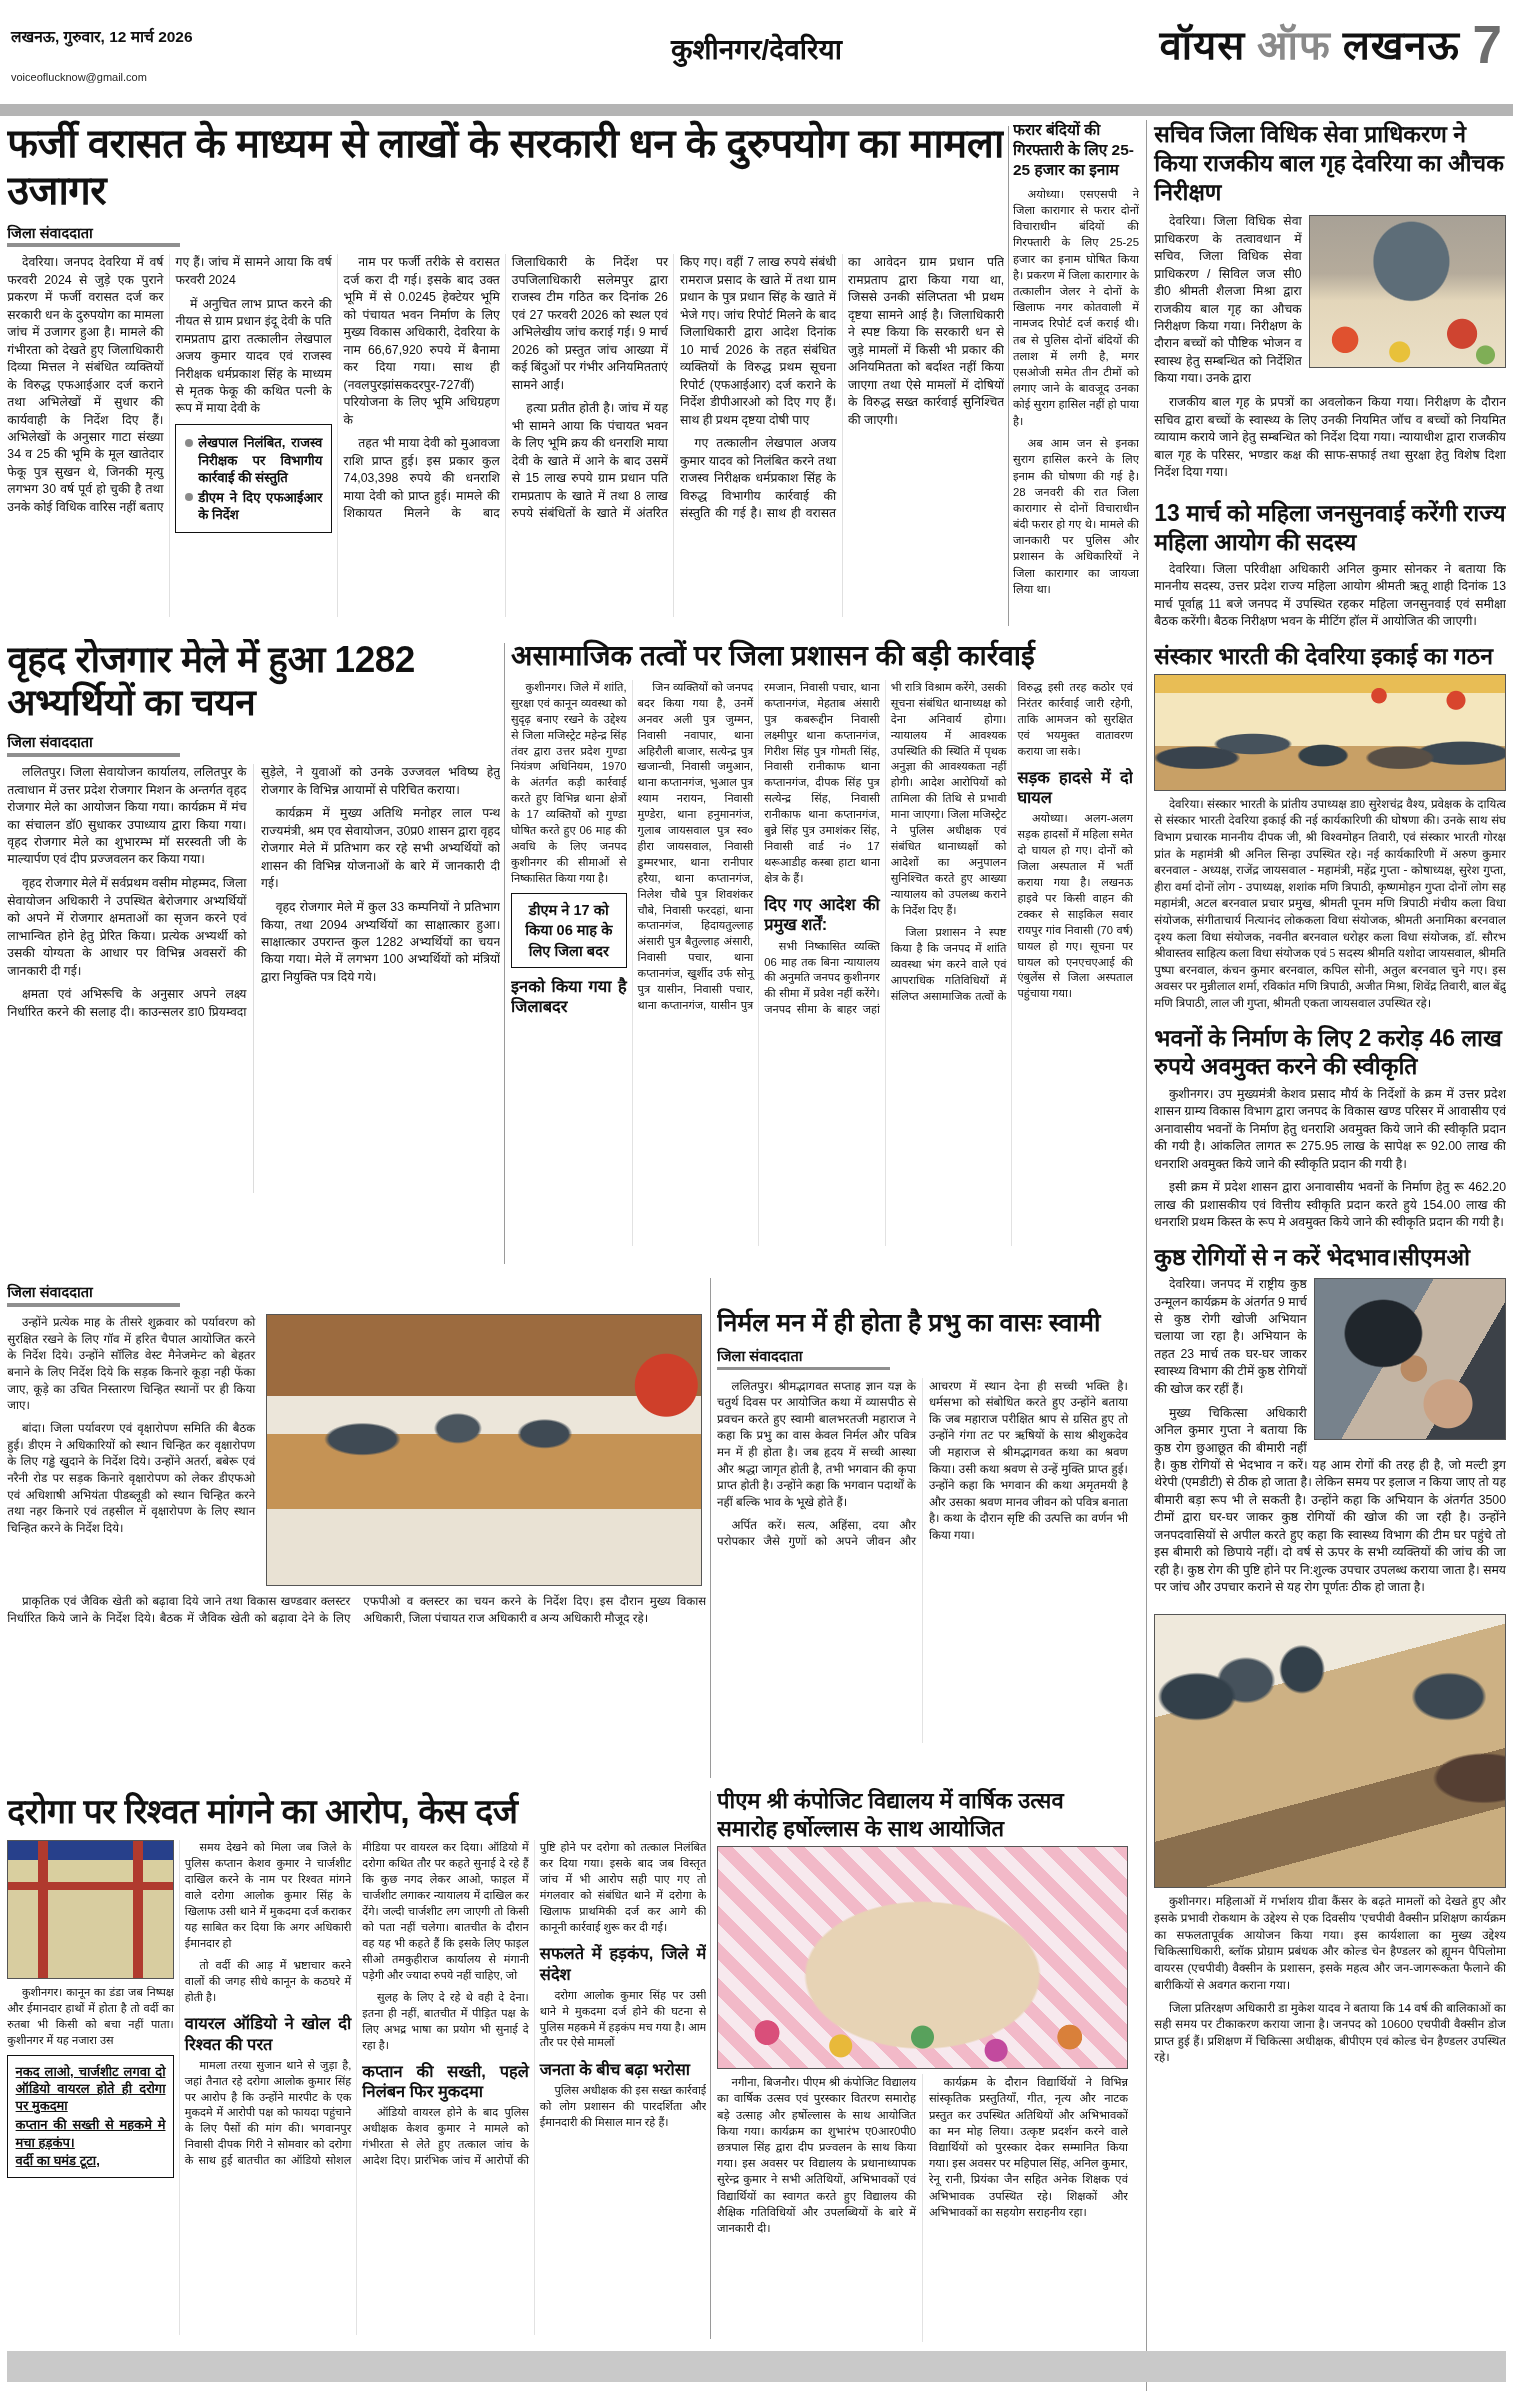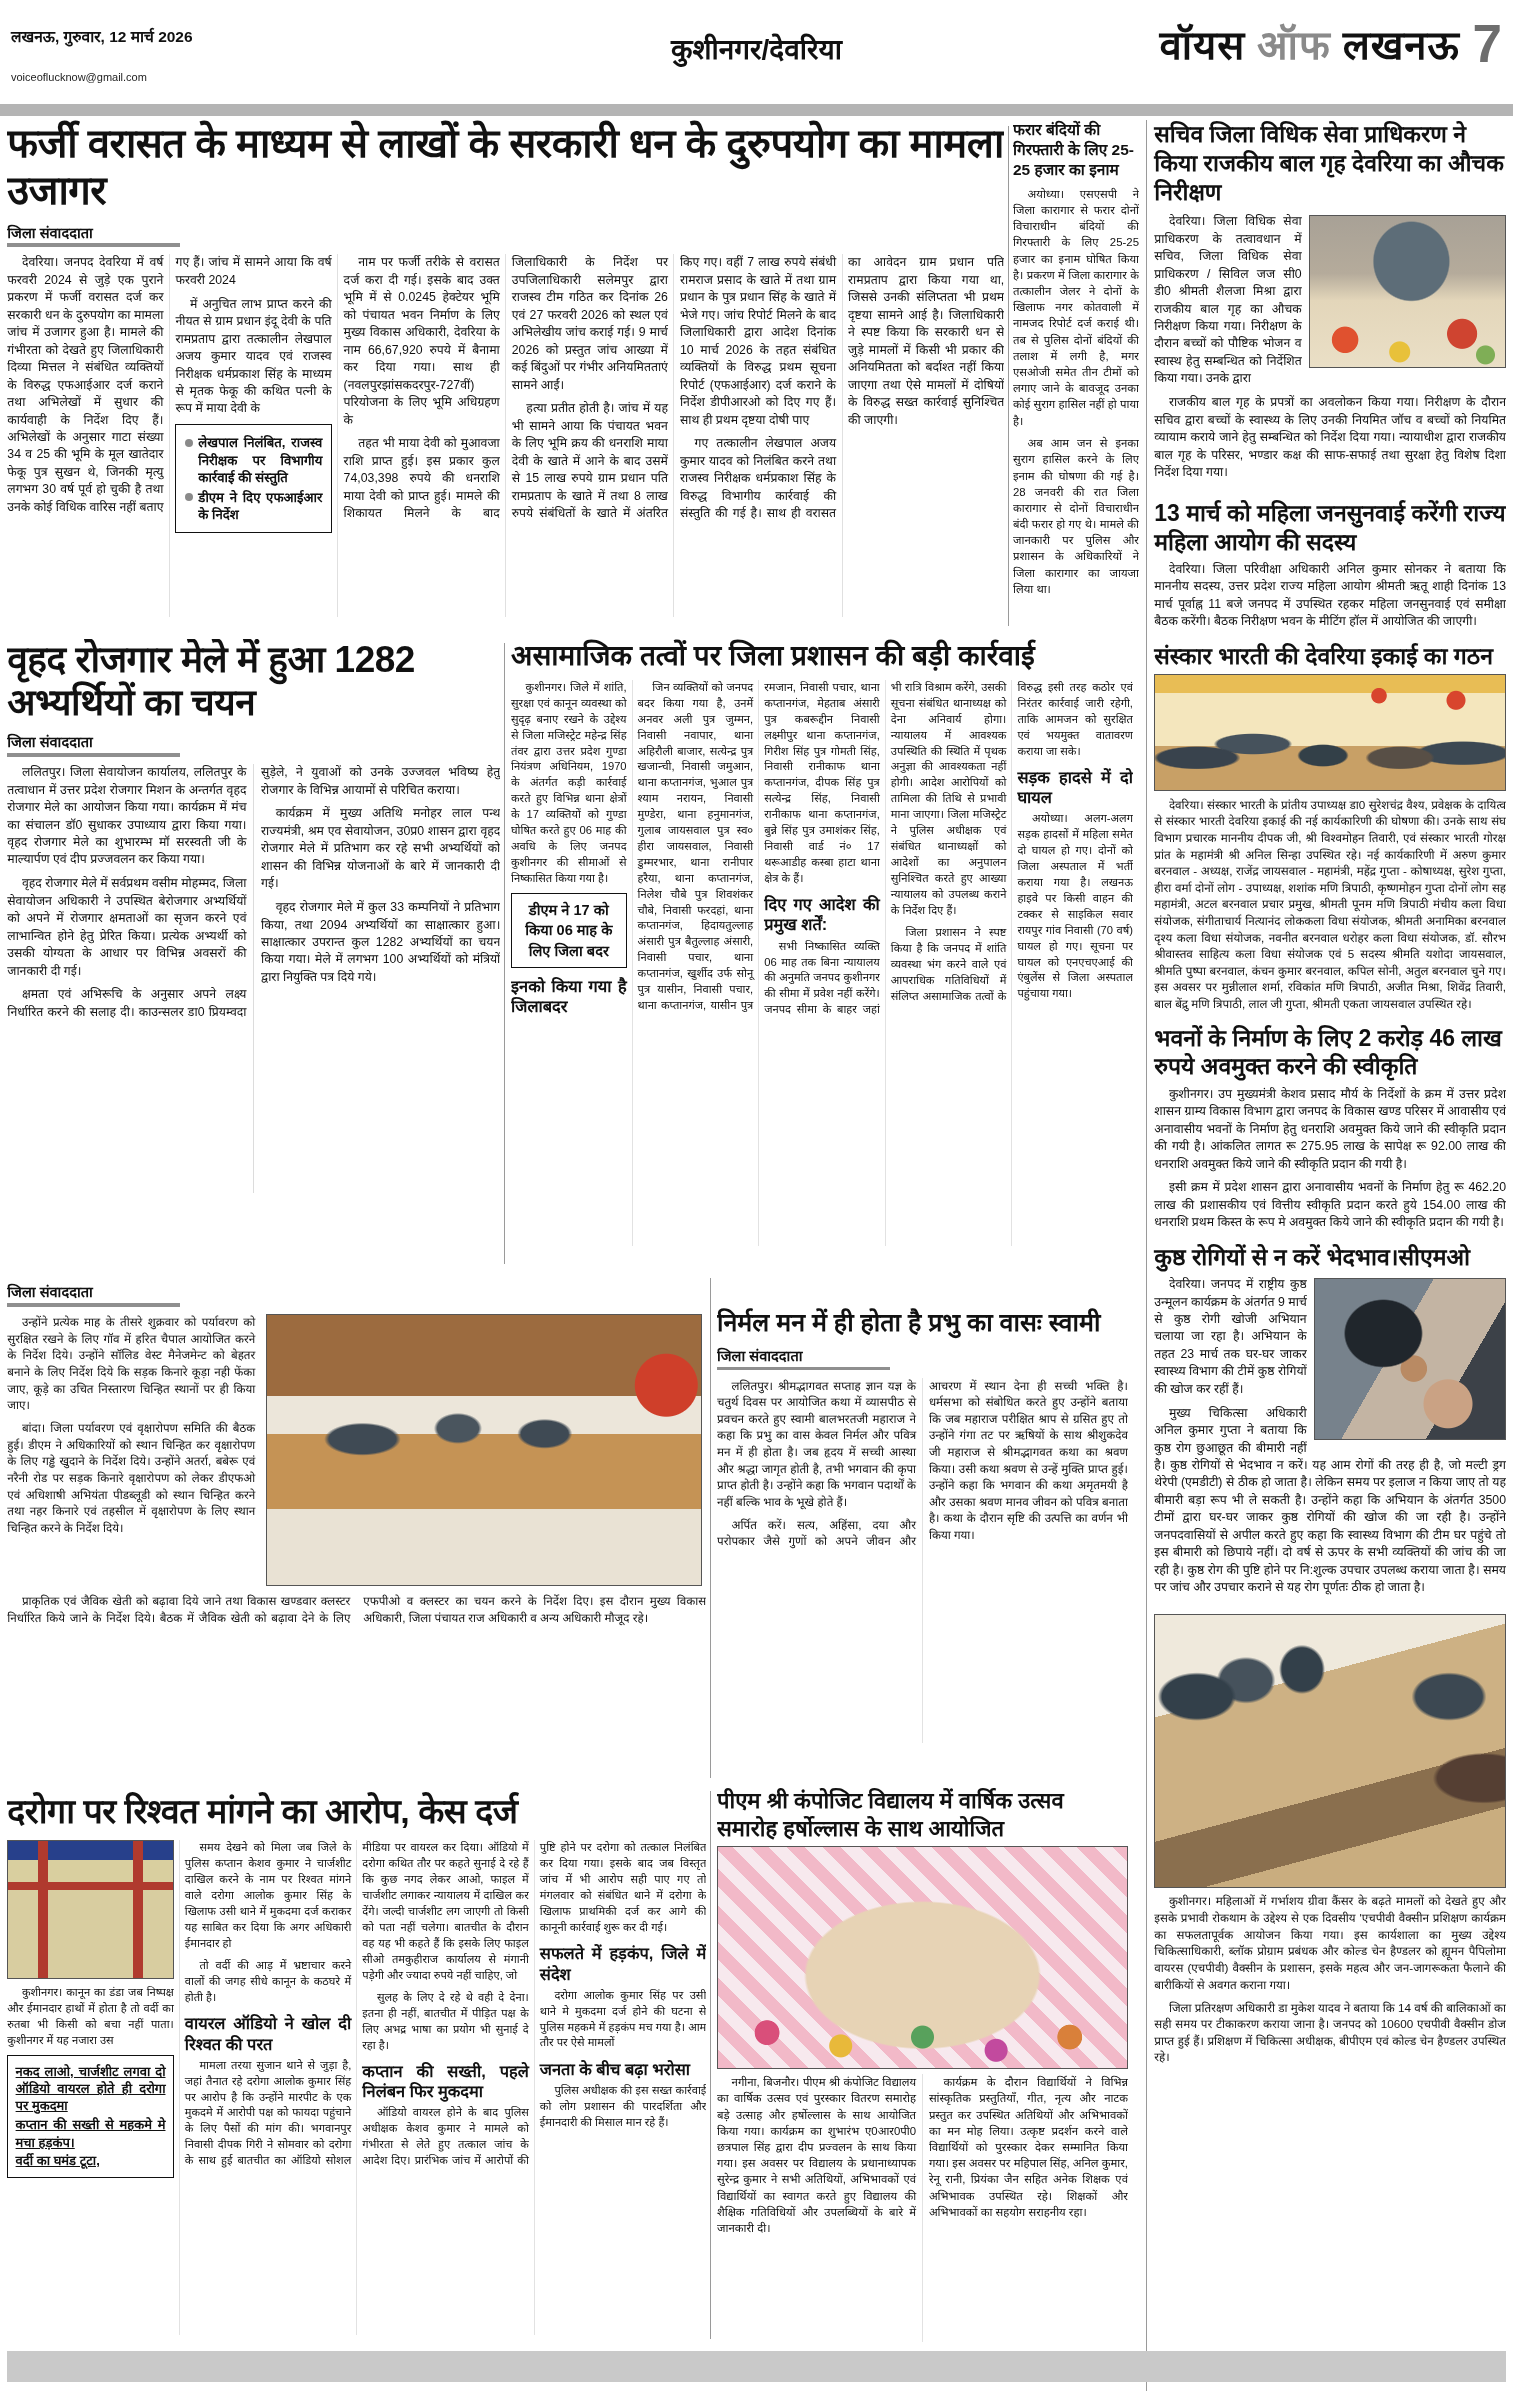--- a/index.html
+++ b/index.html
@@ -4,21 +4,21 @@
 <style>
   html,body{margin:0;padding:0;background:#e9e9e9;}
   .page{position:relative;width:1513px;height:2401px;background:#ffffff;overflow:hidden;
         font-family:"Liberation Sans","DejaVu Sans",sans-serif;color:#111;}
   
   .hdr{position:absolute;top:9px;left:11px;right:11px;height:91px;}
   .hdr-left{position:absolute;left:0;top:16.4px;}
   .hdr-date{font-weight:bold;font-size:15.5px;}
   .hdr-email{font-size:11px;color:#222;margin-top:24px;}
   .hdr-section{position:absolute;left:0;right:0;top:20px;text-align:center;font-size:28px;font-weight:bold;}
-  .hdr-right{position:absolute;right:0;top:7.3px;display:flex;align-items:center;}
+  .hdr-right{position:absolute;right:0;top:7.3px;display:flex;align-items:flex-end;}
   .masthead{font-size:40px;font-weight:bold;letter-spacing:0.9px;}
   .masthead .mid{color:#8a8a8a;}
   .pageno{font-size:53px;font-weight:bold;color:#6e6e6e;margin-left:12.8px;line-height:1;}
   .hdr-bar{position:absolute;top:104px;left:0;width:1513px;height:12px;background:#b4b4b4;}
   
   .headline-xl{font-size:40px;font-weight:bold;line-height:1.18;letter-spacing:-0.5px;}
   .headline-lg{font-size:28px;font-weight:bold;line-height:1.2;white-space:nowrap;overflow:hidden;}
   .headline-md{font-size:23px;font-weight:bold;line-height:1.25;}
   .headline-sm{font-size:15.5px;font-weight:bold;line-height:1.3;}
   .byline{font-size:14.6px;font-weight:bold;margin:7.3px 0 1.8px 0;}
@@ -195,21 +195,21 @@
     <div class="art">
       <div class="headline-md">13 मार्च को महिला जनसुनवाई करेंगी राज्य महिला आयोग की सदस्य</div>
       <div class="body-txt" style="margin-top:4.6px;">
         <p>देवरिया। जिला परिवीक्षा अधिकारी अनिल कुमार सोनकर ने बताया कि माननीय सदस्य, उत्तर प्रदेश राज्य महिला आयोग श्रीमती ऋतू शाही दिनांक 13 मार्च पूर्वाह्न 11 बजे जनपद में उपस्थित रहकर महिला जनसुनवाई एवं समीक्षा बैठक करेंगी। बैठक निरीक्षण भवन के मीटिंग हॉल में आयोजित की जाएगी।</p>
       </div>
     </div>
 
     <div class="art">
       <div class="headline-md">संस्कार भारती की देवरिया इकाई का गठन</div>
       <div class="photo photo-sanskar"></div>
-      <div class="body-txt" style="font-size:11.7px;">
+      <div class="body-txt" style="font-size:11.7px;font-family:Liberation Serif, serif;">
         <p>देवरिया। संस्कार भारती के प्रांतीय उपाध्यक्ष डा0 सुरेशचंद्र वैश्य, प्रवेक्षक के दायित्व से संस्कार भारती देवरिया इकाई की नई कार्यकारिणी की घोषणा की। उनके साथ संघ विभाग प्रचारक माननीय दीपक जी, श्री विश्वमोहन तिवारी, एवं संस्कार भारती गोरक्ष प्रांत के महामंत्री श्री अनिल सिन्हा उपस्थित रहे। नई कार्यकारिणी में अरुण कुमार बरनवाल - अध्यक्ष, राजेंद्र जायसवाल - महामंत्री, महेंद्र गुप्ता - कोषाध्यक्ष, सुरेश गुप्ता, हीरा वर्मा दोनों लोग - उपाध्यक्ष, शशांक मणि त्रिपाठी, कृष्णमोहन गुप्ता दोनों लोग सह महामंत्री, अटल बरनवाल प्रचार प्रमुख, श्रीमती पूनम मणि त्रिपाठी मंचीय कला विधा संयोजक, संगीताचार्य नित्यानंद लोककला विधा संयोजक, श्रीमती अनामिका बरनवाल दृश्य कला विधा संयोजक, नवनीत बरनवाल धरोहर कला विधा संयोजक, डॉ. सौरभ श्रीवास्तव साहित्य कला विधा संयोजक एवं 5 सदस्य श्रीमति यशोदा जायसवाल, श्रीमति पुष्पा बरनवाल, कंचन कुमार बरनवाल, कपिल सोनी, अतुल बरनवाल चुने गए। इस अवसर पर मुन्नीलाल शर्मा, रविकांत मणि त्रिपाठी, अजीत मिश्रा, शिवेंद्र तिवारी, बाल बेंद्रु मणि त्रिपाठी, लाल जी गुप्ता, श्रीमती एकता जायसवाल उपस्थित रहे।</p>
       </div>
     </div>
 
     <div class="art">
       <div class="headline-md">भवनों के निर्माण के लिए 2 करोड़ 46 लाख रुपये अवमुक्त करने की स्वीकृति</div>
       <div class="body-txt" style="margin-top:4.6px;">
         <p>कुशीनगर। उप मुख्यमंत्री केशव प्रसाद मौर्य के निर्देशों के क्रम में उत्तर प्रदेश शासन ग्राम्य विकास विभाग द्वारा जनपद के विकास खण्ड परिसर में आवासीय एवं अनावासीय भवनों के निर्माण हेतु धनराशि अवमुक्त किये जाने की स्वीकृति प्रदान की गयी है। आंकलित लागत रू 275.95 लाख के सापेक्ष रू 92.00 लाख की धनराशि अवमुक्त किये जाने की स्वीकृति प्रदान की गयी है।</p>
         <p>इसी क्रम में प्रदेश शासन द्वारा अनावासीय भवनों के निर्माण हेतु रू 462.20 लाख की प्रशासकीय एवं वित्तीय स्वीकृति प्रदान करते हुये 154.00 लाख की धनराशि प्रथम किस्त के रूप मे अवमुक्त किये जाने की स्वीकृति प्रदान की गयी है।</p>
       </div>

